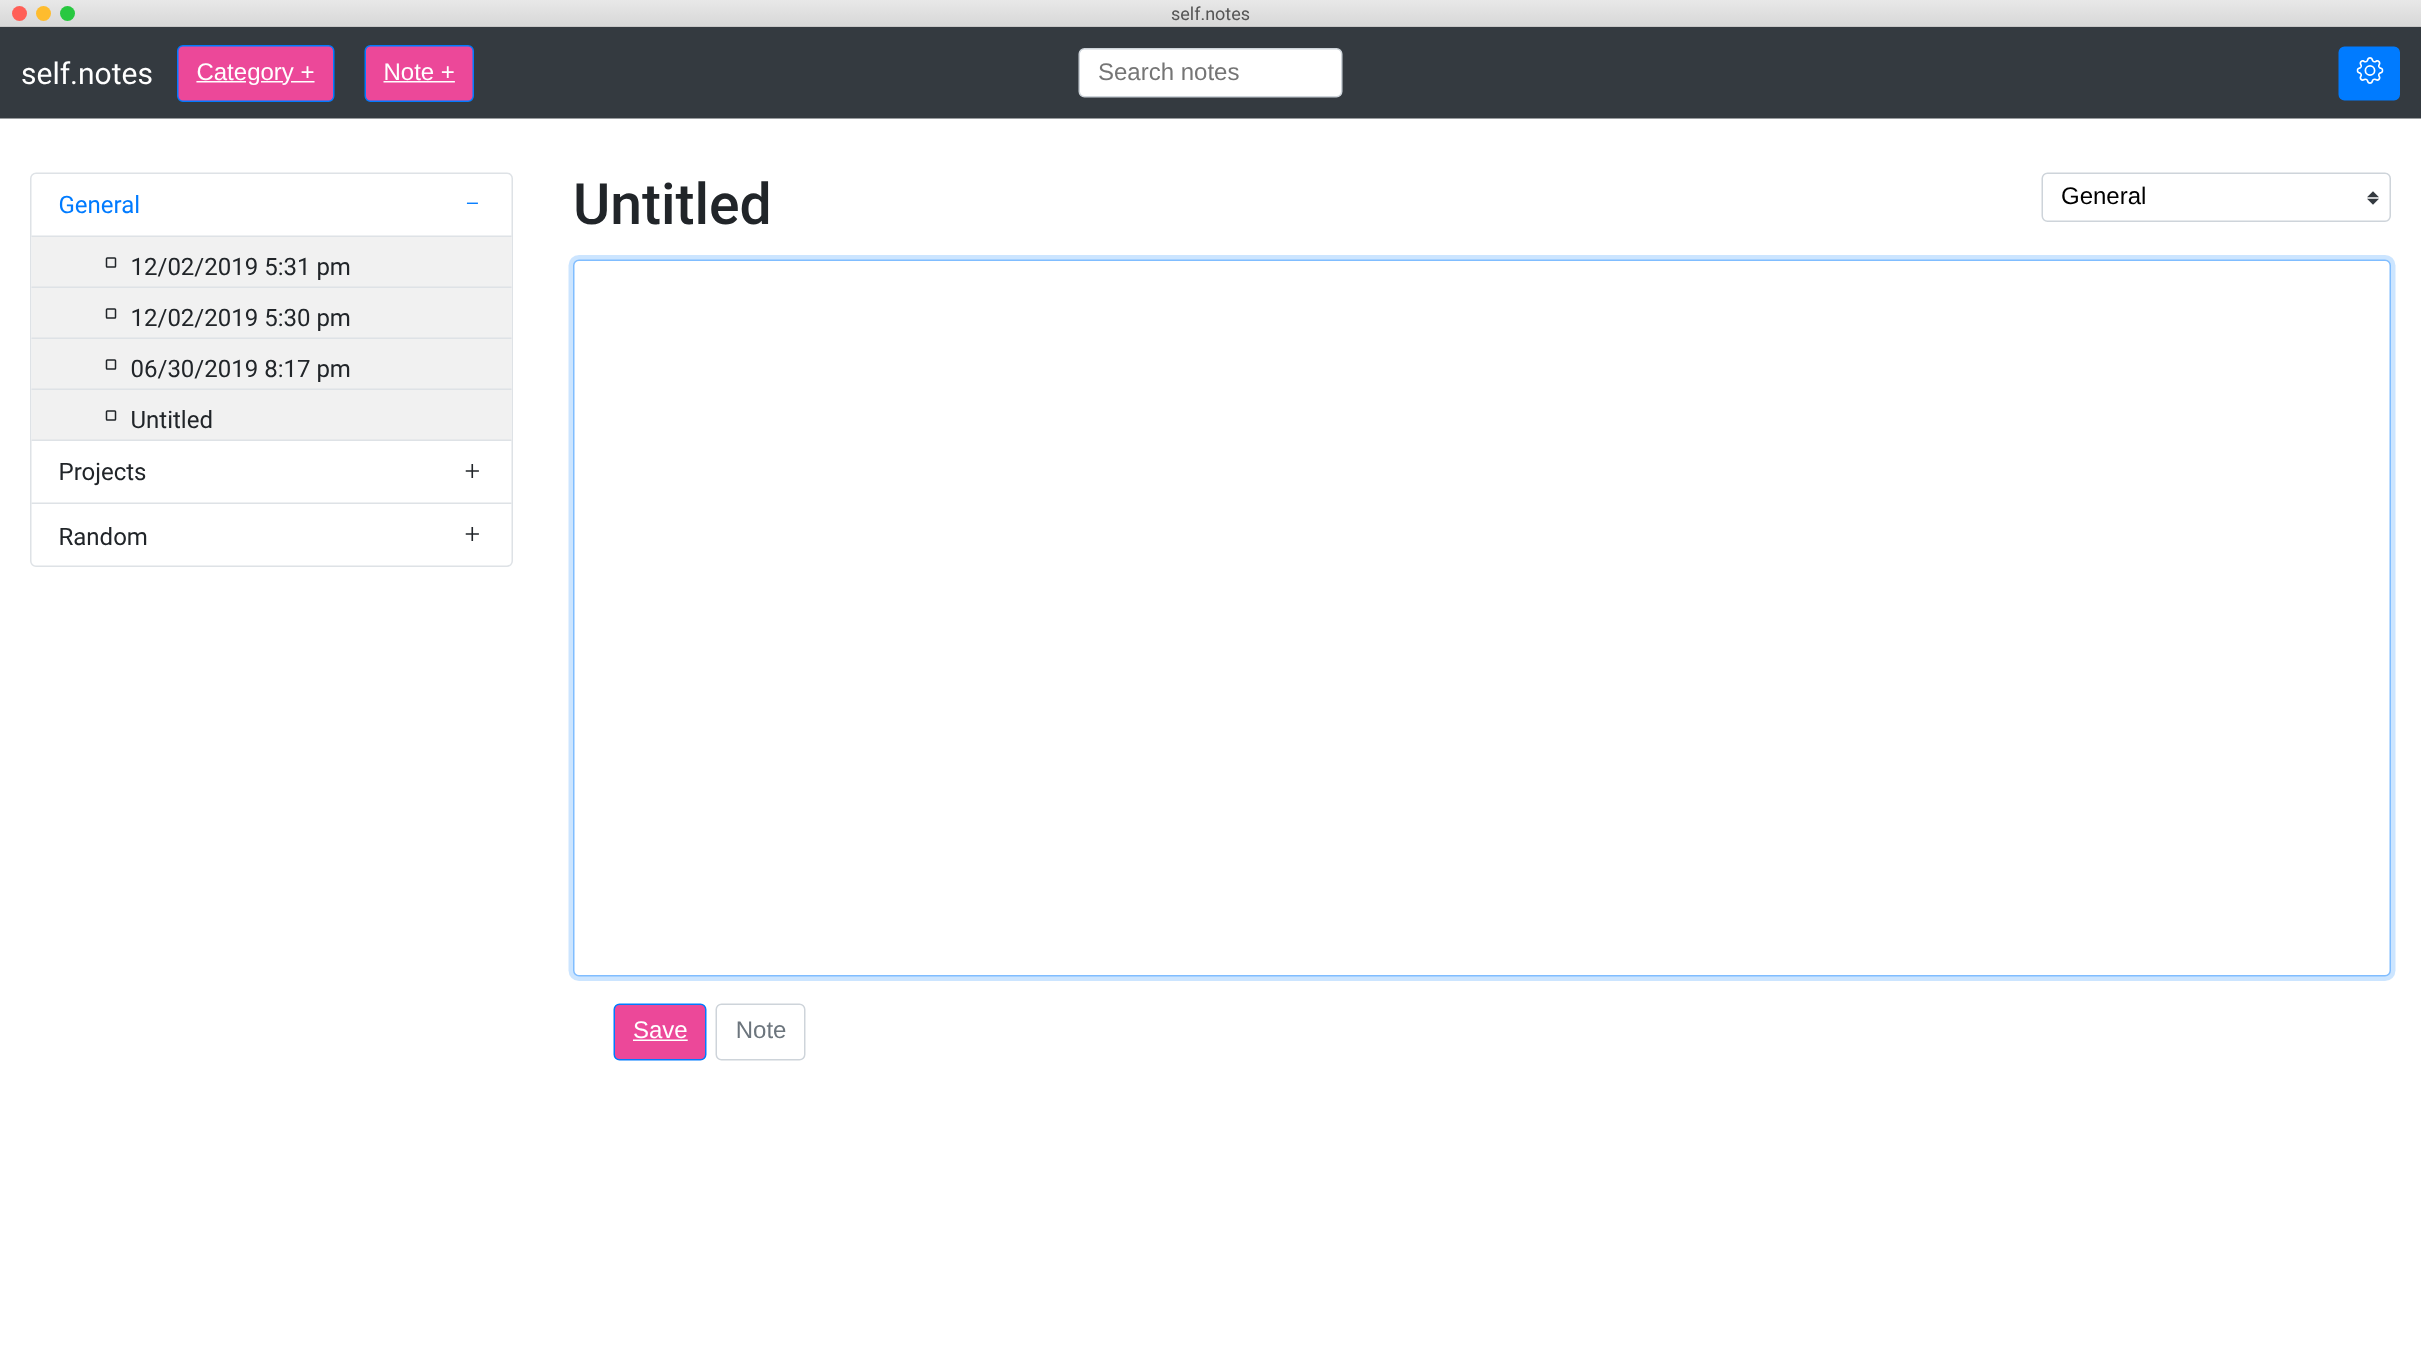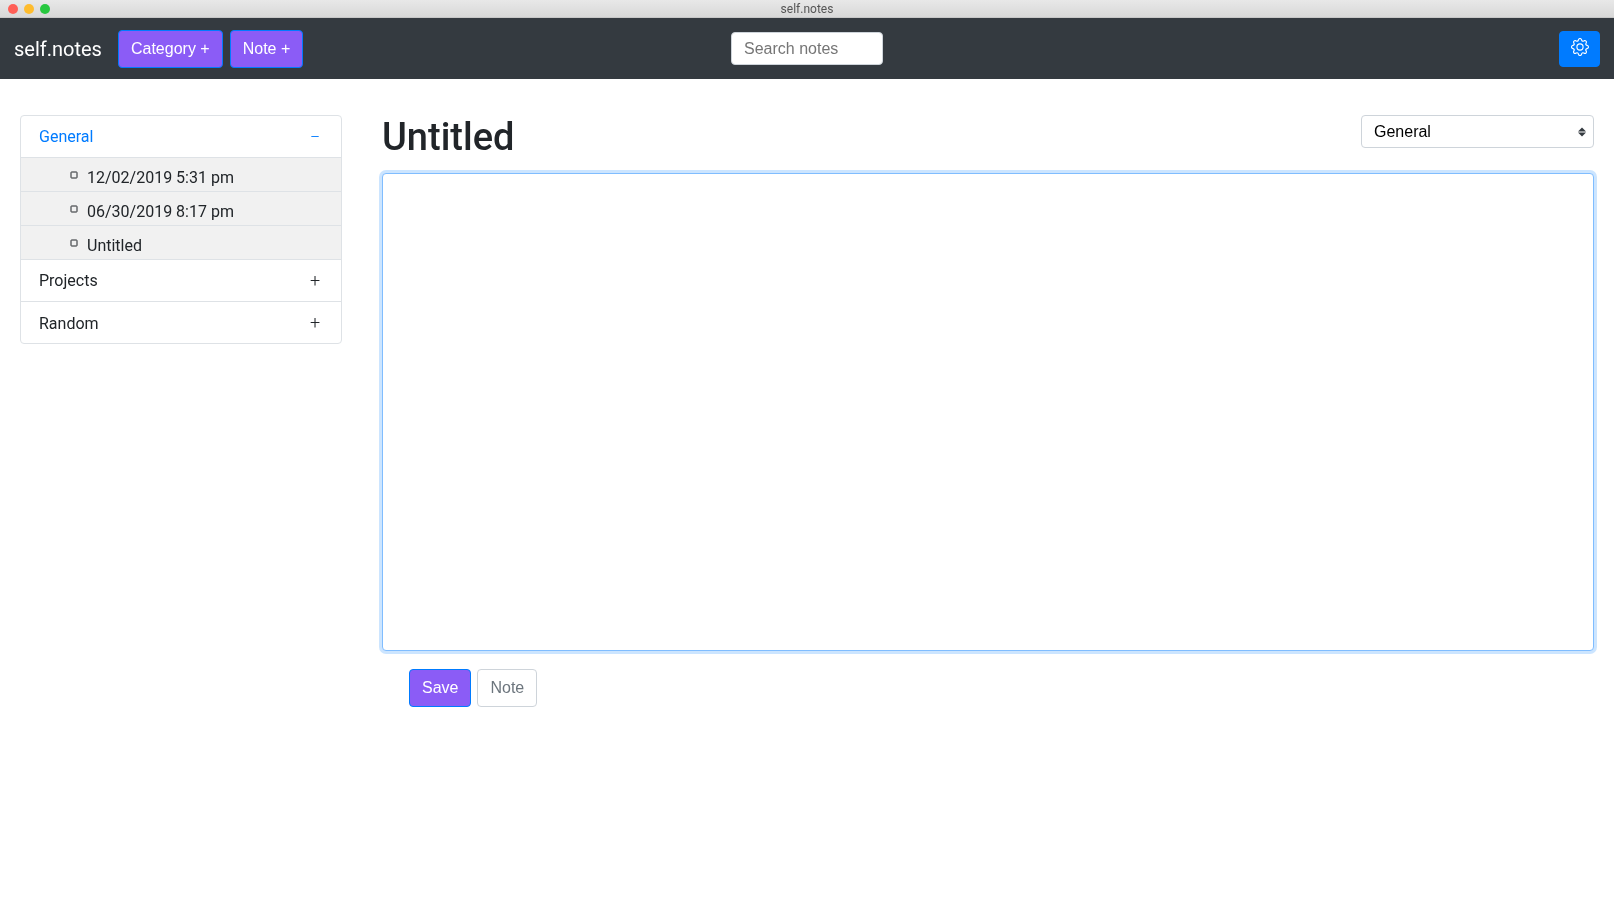--- a/index.html
+++ b/index.html
@@ -49,37 +49,38 @@
       align-items: center;
       justify-content: center;
       border-radius: 4px;
       font-size: 16px;
       cursor: pointer;
       border: 1px solid transparent;
       padding: 6px 12px;
       line-height: 1.5;
     }
     .btn-primary {
-      background: #8b5cf6;
+      background: #ec4899;
       color: #fff;
       border-color: #007bff;
+      text-decoration: underline;
     }
     .btn-outline {
       background: #fff;
       color: #6c757d;
       border-color: #ced4da;
     }
-    .navbar .btn + .btn { margin-left: 7px; }
+    .navbar .btn + .btn { margin-left: 20px; }
     .nav-center {
       position: absolute;
       left: 50%;
       transform: translateX(-50%);
     }
     .search-input {
-      width: 152px;
+      width: 176px;
       height: 33px;
       font-size: 16px;
       padding: 6px 12px;
       border: 1px solid #ced4da;
       border-radius: 4px;
       outline: none;
     }
     .nav-right {
       margin-left: auto;
     }
@@ -245,20 +246,21 @@
 
 <div class="content">
   <div class="sidebar">
 
     <div class="cat-header active">
       <span class="cat-label">General</span>
       <span class="cat-icon">−</span>
     </div>
     <div class="note-list">
       <div class="note-item"><span>12/02/2019 5:31 pm</span></div>
+      <div class="note-item"><span>12/02/2019 5:30 pm</span></div>
       <div class="note-item"><span>06/30/2019 8:17 pm</span></div>
       <div class="note-item"><span>Untitled</span></div>
     </div>
 
     <div class="cat-header">
       <span class="cat-label">Projects</span>
       <span class="cat-icon">+</span>
     </div>
 
     <div class="cat-header" style="border-bottom:none">

